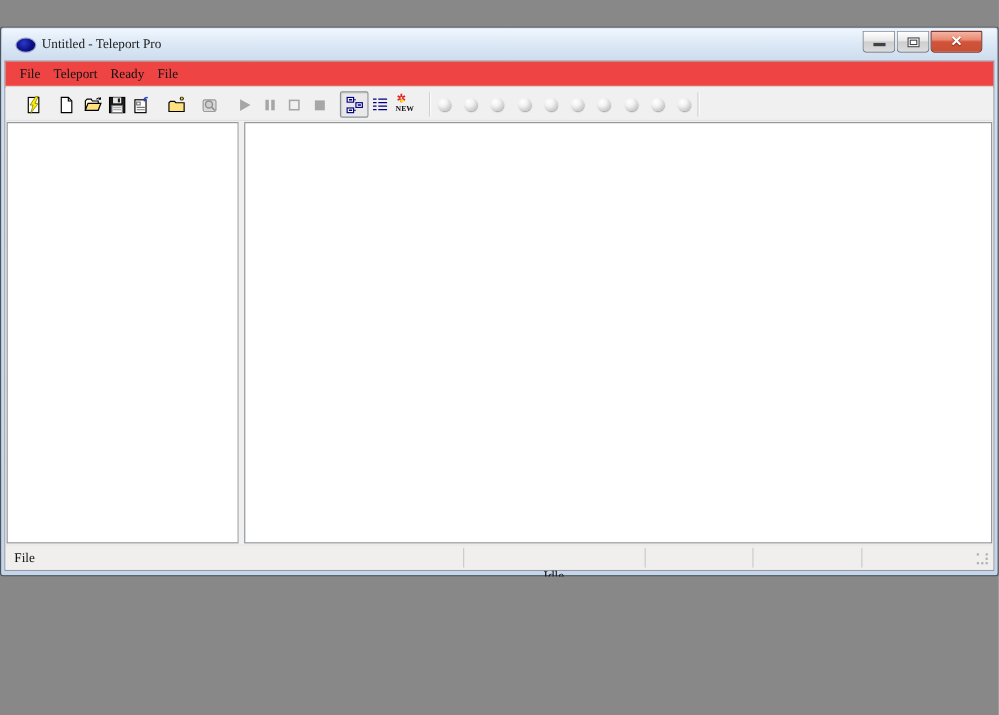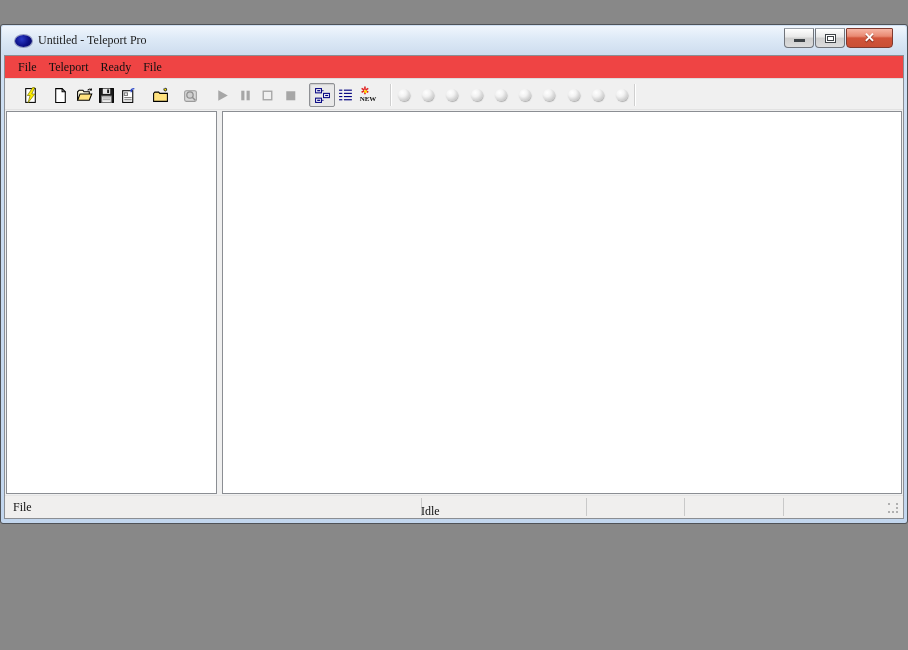--- a/index.html
+++ b/index.html
@@ -60,21 +60,21 @@
   
   #workspace{position:absolute;left:0;right:0;top:55px;bottom:23px;background:#f0f0f0;}
   #tree-panel{position:absolute;left:1px;top:0;bottom:1px;width:211px;background:#fff;border:1px solid #8b8e93;}
   #splitter{position:absolute;left:212px;top:0;bottom:1px;width:5px;background:#f0f0f0;cursor:col-resize;}
   #main-panel{position:absolute;left:217px;right:1px;top:0;bottom:1px;background:#fff;border:1px solid #8b8e93;}
 
   
   #statusbar{position:absolute;left:0;right:0;bottom:0;height:23px;background:#f0efee;
              border-top:1px solid #e5e5e5;font-size:12px;color:#111;}
   .sb-ready{position:absolute;left:8px;top:4px;}
-  .sb-idle{position:absolute;left:416px;width:165px;top:8px;text-align:left;}
+  .sb-idle{position:absolute;left:416px;width:165px;top:20px;text-align:center;}
   .sb-div{position:absolute;top:2px;bottom:2px;width:1px;background:#c9c9c9;}
   .sb-grip{position:absolute;right:4px;bottom:4px;width:11px;height:11px;}
   .sb-grip::before{content:"";position:absolute;left:0;top:0;width:2px;height:2px;background:#b0b0b0;
       box-shadow:8px 8px 0 #b0b0b0, 8px 4px 0 #b0b0b0, 4px 8px 0 #b0b0b0, 8px 0 0 #b0b0b0, 0 8px 0 #b0b0b0;}
   .disabled svg *{opacity:1;}
 </style>
 </head>
 <body>
 
 <div id="stage">

